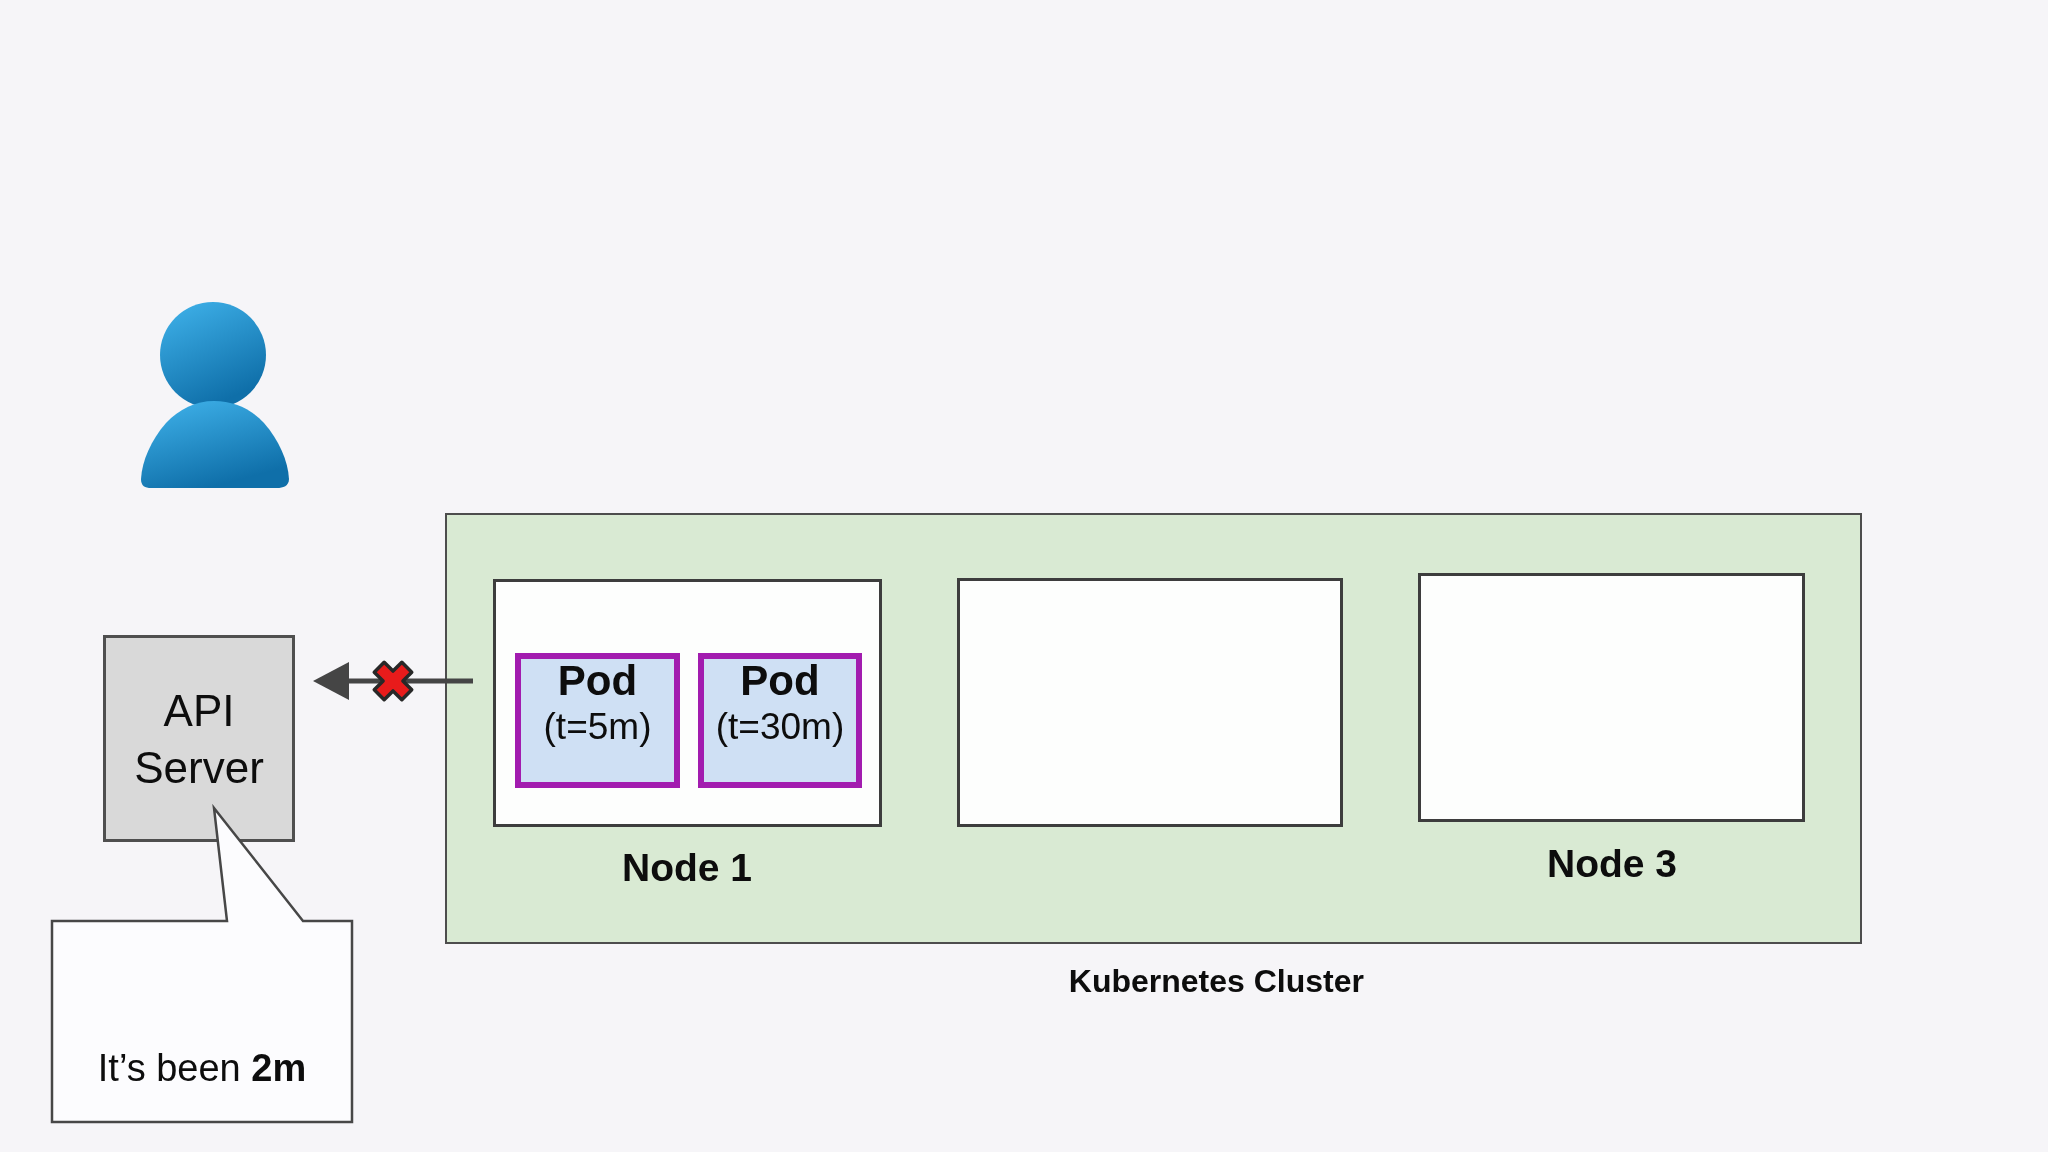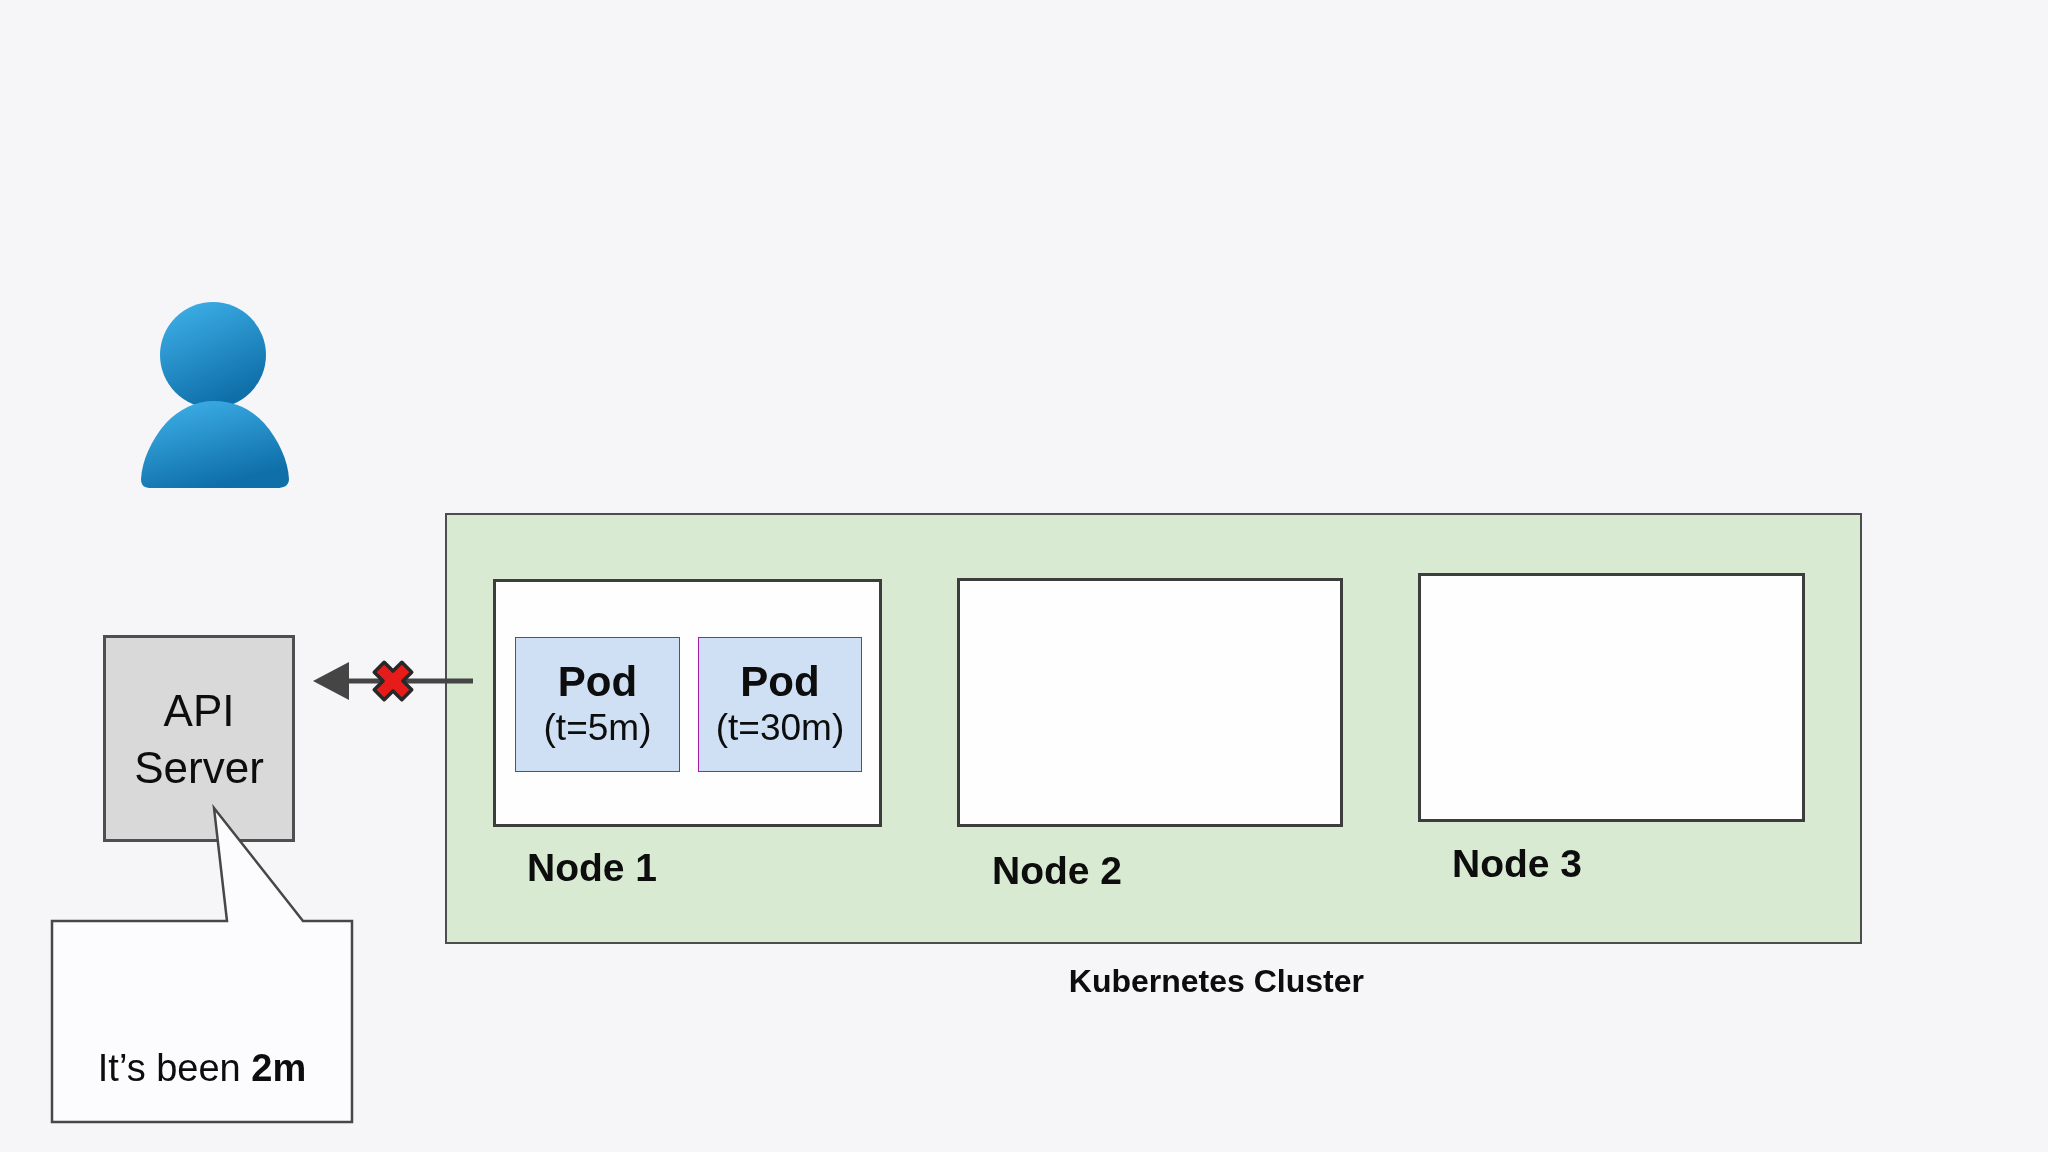--- a/index.html
+++ b/index.html
@@ -35,28 +35,28 @@
   
   .cluster{
     left:445px;top:513px;width:1417px;height:431px;
     background:#d9ead3;border:2px solid #4d4d4d;
   }
   .node{background:#fdfefd;border:3px solid #3d3d3d;}
   .node-1{left:493px;top:579px;width:389px;height:248px;}
   .node-2{left:957px;top:578px;width:386px;height:249px;}
   .node-3{left:1418px;top:573px;width:387px;height:249px;}
   .pod{
-    background:#cfe0f4;border:1px solid #a21caf;
-    display:flex;flex-direction:column;justify-content:center;align-items:center;
+    background:#cfe0f4;border:6px solid #a21caf;
+    display:flex;flex-direction:column;align-items:center;margin-top:16px;
   }
   .pod-1{left:515px;top:637px;width:165px;height:135px;}
   .pod-2{left:698px;top:637px;width:164px;height:135px;}
   .pod-name{font-size:42px;font-weight:bold;line-height:44px;}
   .pod-time{font-size:37px;line-height:42px;margin-top:3px;}
-  .node-label{width:320px;text-align:left;font-size:39px;font-weight:bold;}
+  .node-label{width:320px;text-align:center;font-size:39px;font-weight:bold;}
   .node-label-1{left:527px;top:846px;}
   .node-label-2{left:992px;top:849px;}
   .node-label-3{left:1452px;top:842px;}
   .cluster-label{
     left:964px;top:963px;width:400px;text-align:right;
     font-size:32px;font-weight:bold;
   }
   
   .bubble-text{
     left:52px;top:946px;width:300px;text-align:center;
@@ -99,21 +99,20 @@
   <div class="abs pod pod-1">
     <div class="pod-name">Pod</div>
     <div class="pod-time">(t=5m)</div>
   </div>
   <div class="abs pod pod-2">
     <div class="pod-name">Pod</div>
     <div class="pod-time">(t=30m)</div>
   </div>
 
   <div class="abs node-label node-label-1">Node 1</div>
-  <div class="abs node-label node-label-2">Node 2</div>
   <div class="abs node-label node-label-3">Node 3</div>
 
   <div class="abs cluster-label">Kubernetes Cluster</div>
 
   <svg class="overlay" width="2048" height="1152" viewBox="0 0 2048 1152">
 
     <path d="M 214 808 L 303 921 L 352 921 L 352 1122 L 52 1122 L 52 921 L 227 921 Z" fill="#fcfcfe" stroke="#474747" stroke-width="2.5"></path>
 
     <line x1="342" y1="681" x2="473" y2="681" stroke="#454545" stroke-width="5"></line>
     <polygon points="313,681 349,662 349,700" fill="#454545"></polygon>

